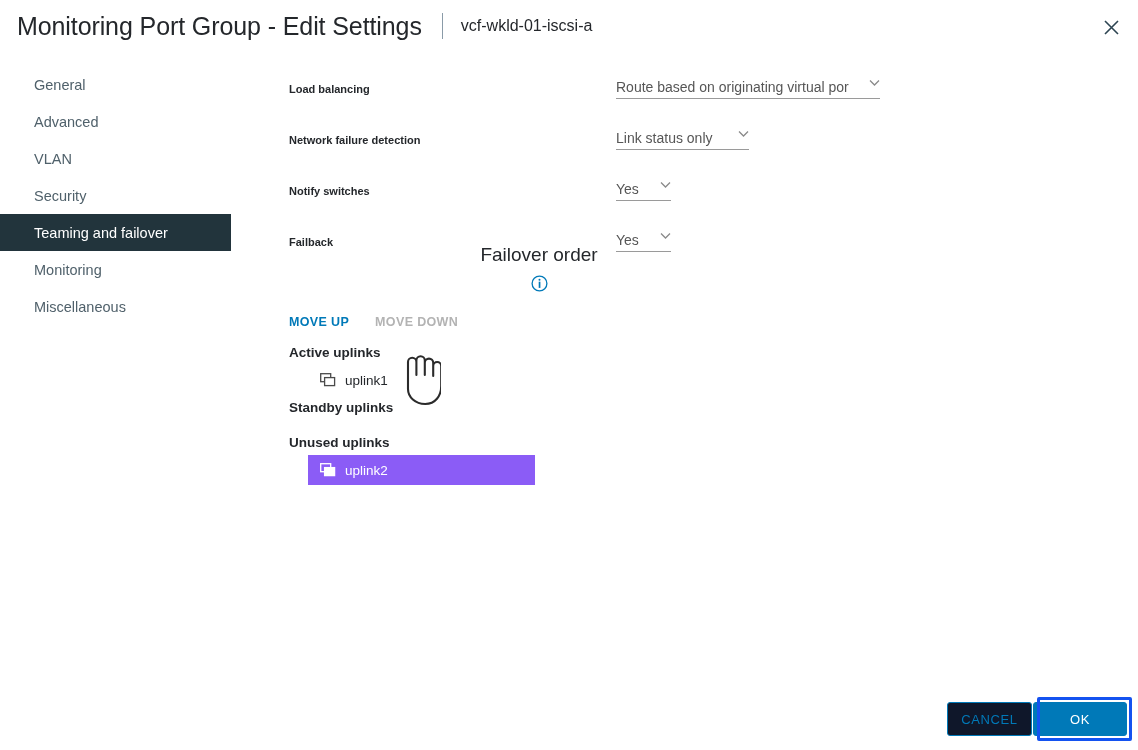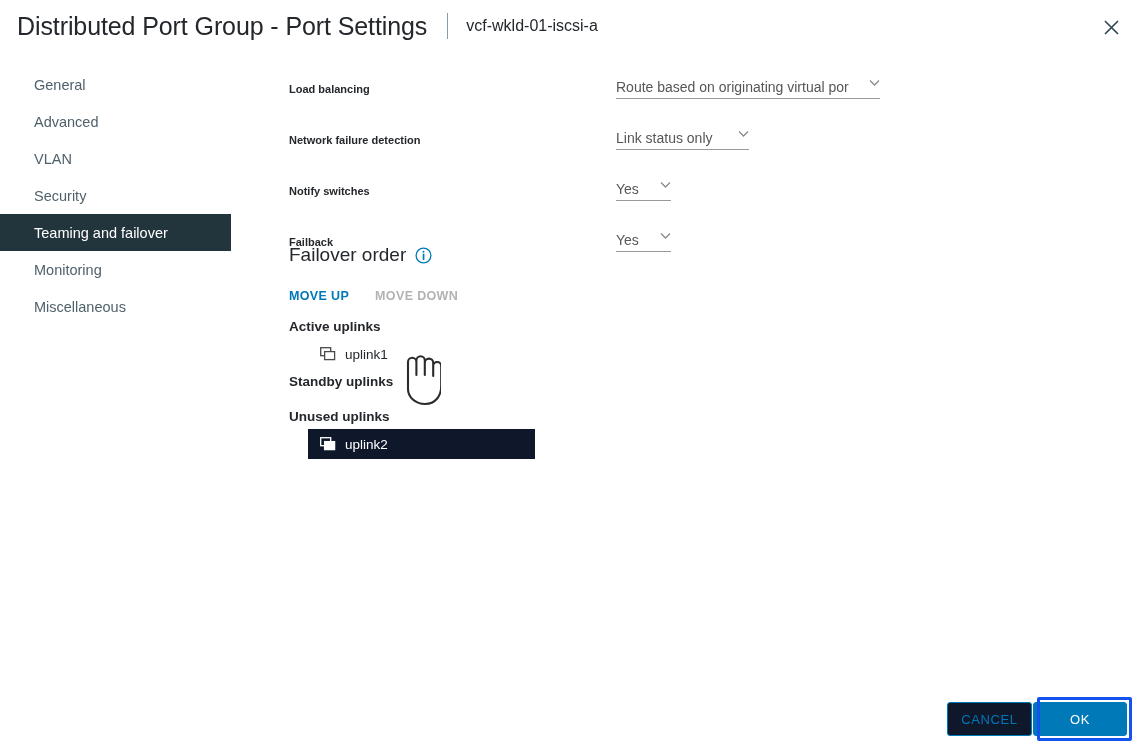--- a/index.html
+++ b/index.html
@@ -147,20 +147,21 @@
     top: 244px;
     left: 289px;
     width: 500px;
   }
 
   .failover-head {
     display: flex;
     align-items: center;
     gap: 9px;
     margin-bottom: 21px;
+    flex-direction: column;
   }
 
   .failover-title {
     font-size: 19px;
     font-weight: 400;
     color: #24272b;
     white-space: nowrap;
   }
 
   .info-icon { display: block; cursor: pointer; }
@@ -202,21 +203,21 @@
   .uplink-row {
     display: flex;
     align-items: center;
     gap: 9px;
     height: 30px;
     padding-left: 31px;
     cursor: pointer;
   }
 
   .uplink-row.selected {
-    background: #0f172a;
+    background: #8b5cf6;
     color: #ffffff;
     width: 227px;
     margin-left: 19px;
     padding-left: 12px;
   }
 
   .uplink-name {
     font-size: 13.5px;
     color: #24272b;
     white-space: nowrap;
@@ -285,21 +286,21 @@
     position: absolute;
     left: 393px;
     top: 352px;
     pointer-events: none;
   }
 </style>
 </head>
 <body>
 
 <div class="header">
-  <div class="title">Distributed Port Group - Port Settings</div>
+  <div class="title">Monitoring Port Group - Edit Settings</div>
   <div class="title-sep"></div>
   <div class="subtitle">vcf-wkld-01-iscsi-a</div>
 </div>
 
 <button class="close-btn">
   <span>
     <svg width="17" height="17" viewBox="0 0 17 17">
       <path d="M2 2 L15 15 M15 2 L2 15" stroke="#2d4552" stroke-width="1.6" fill="none"></path>
     </svg>
   </span>

